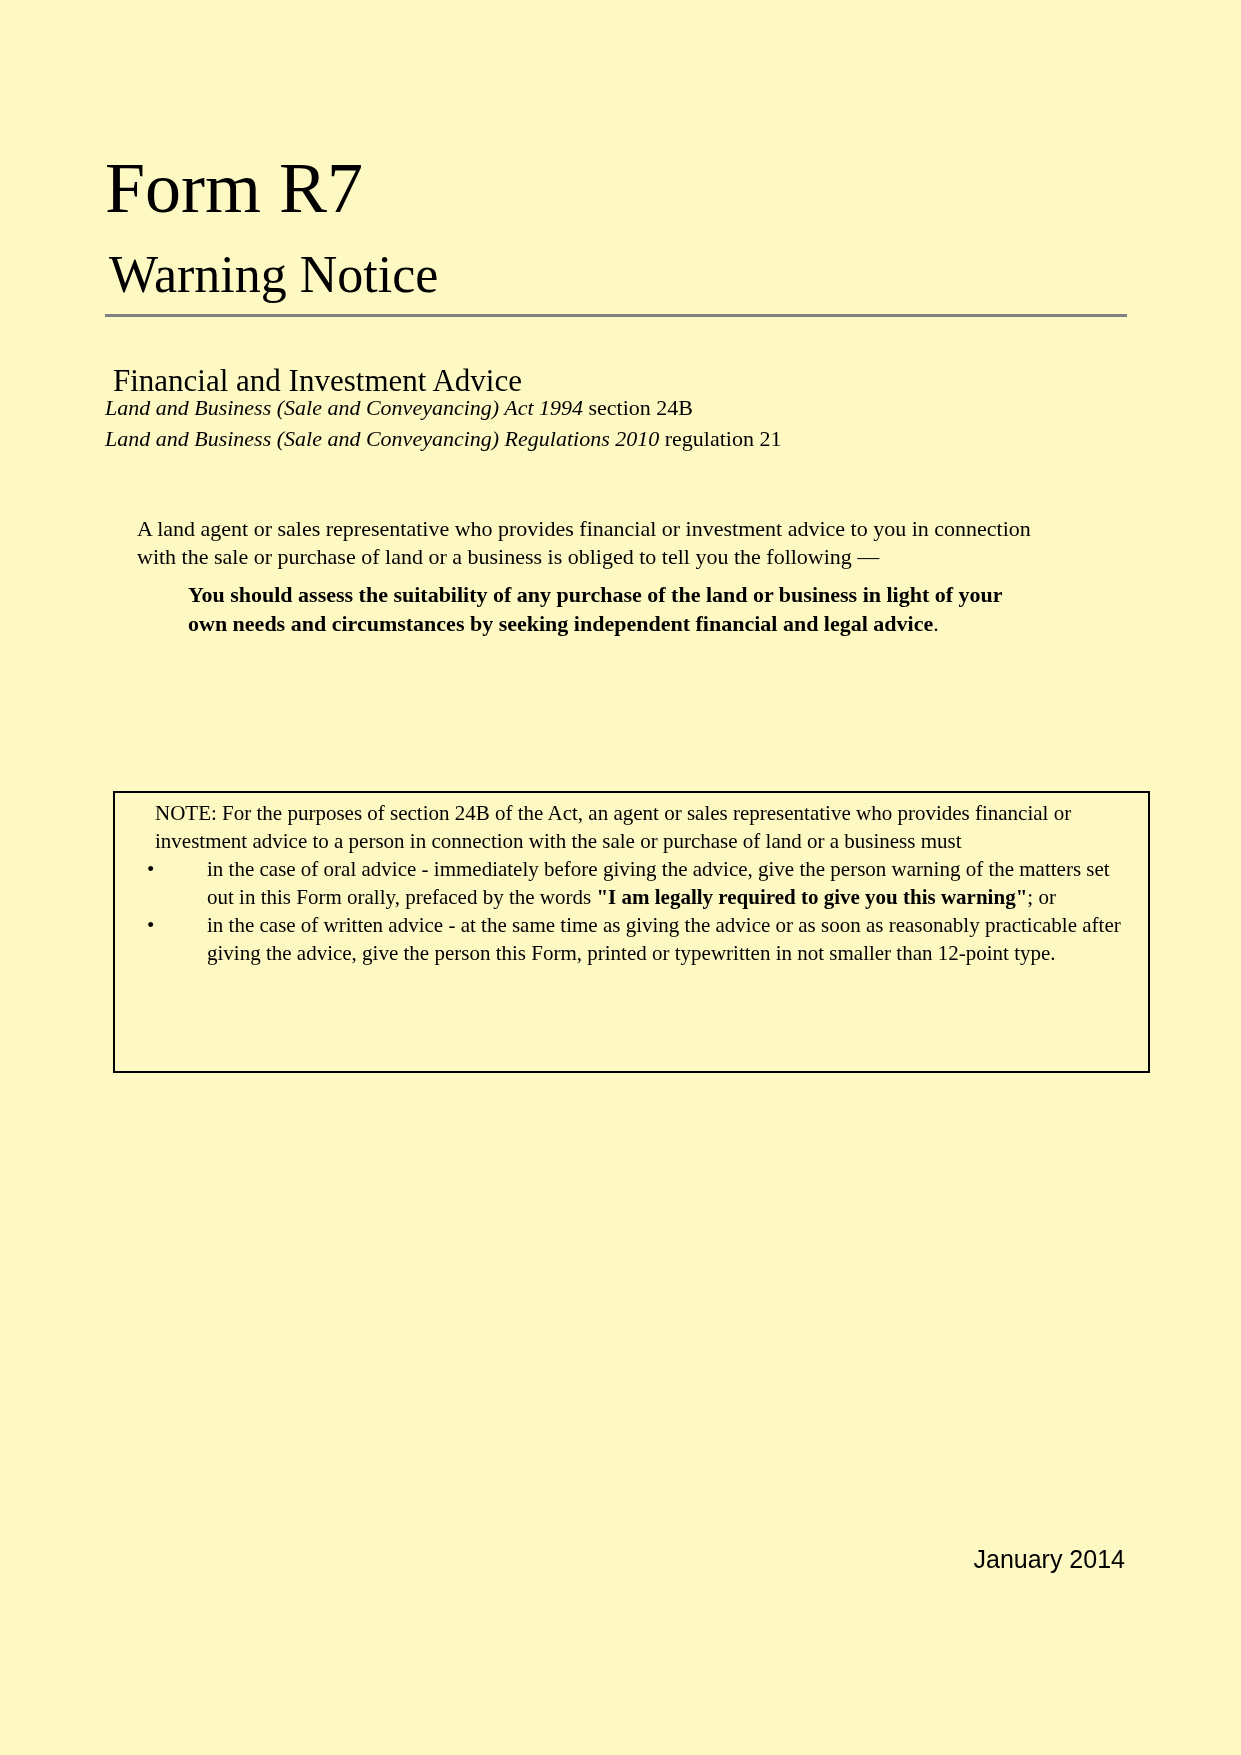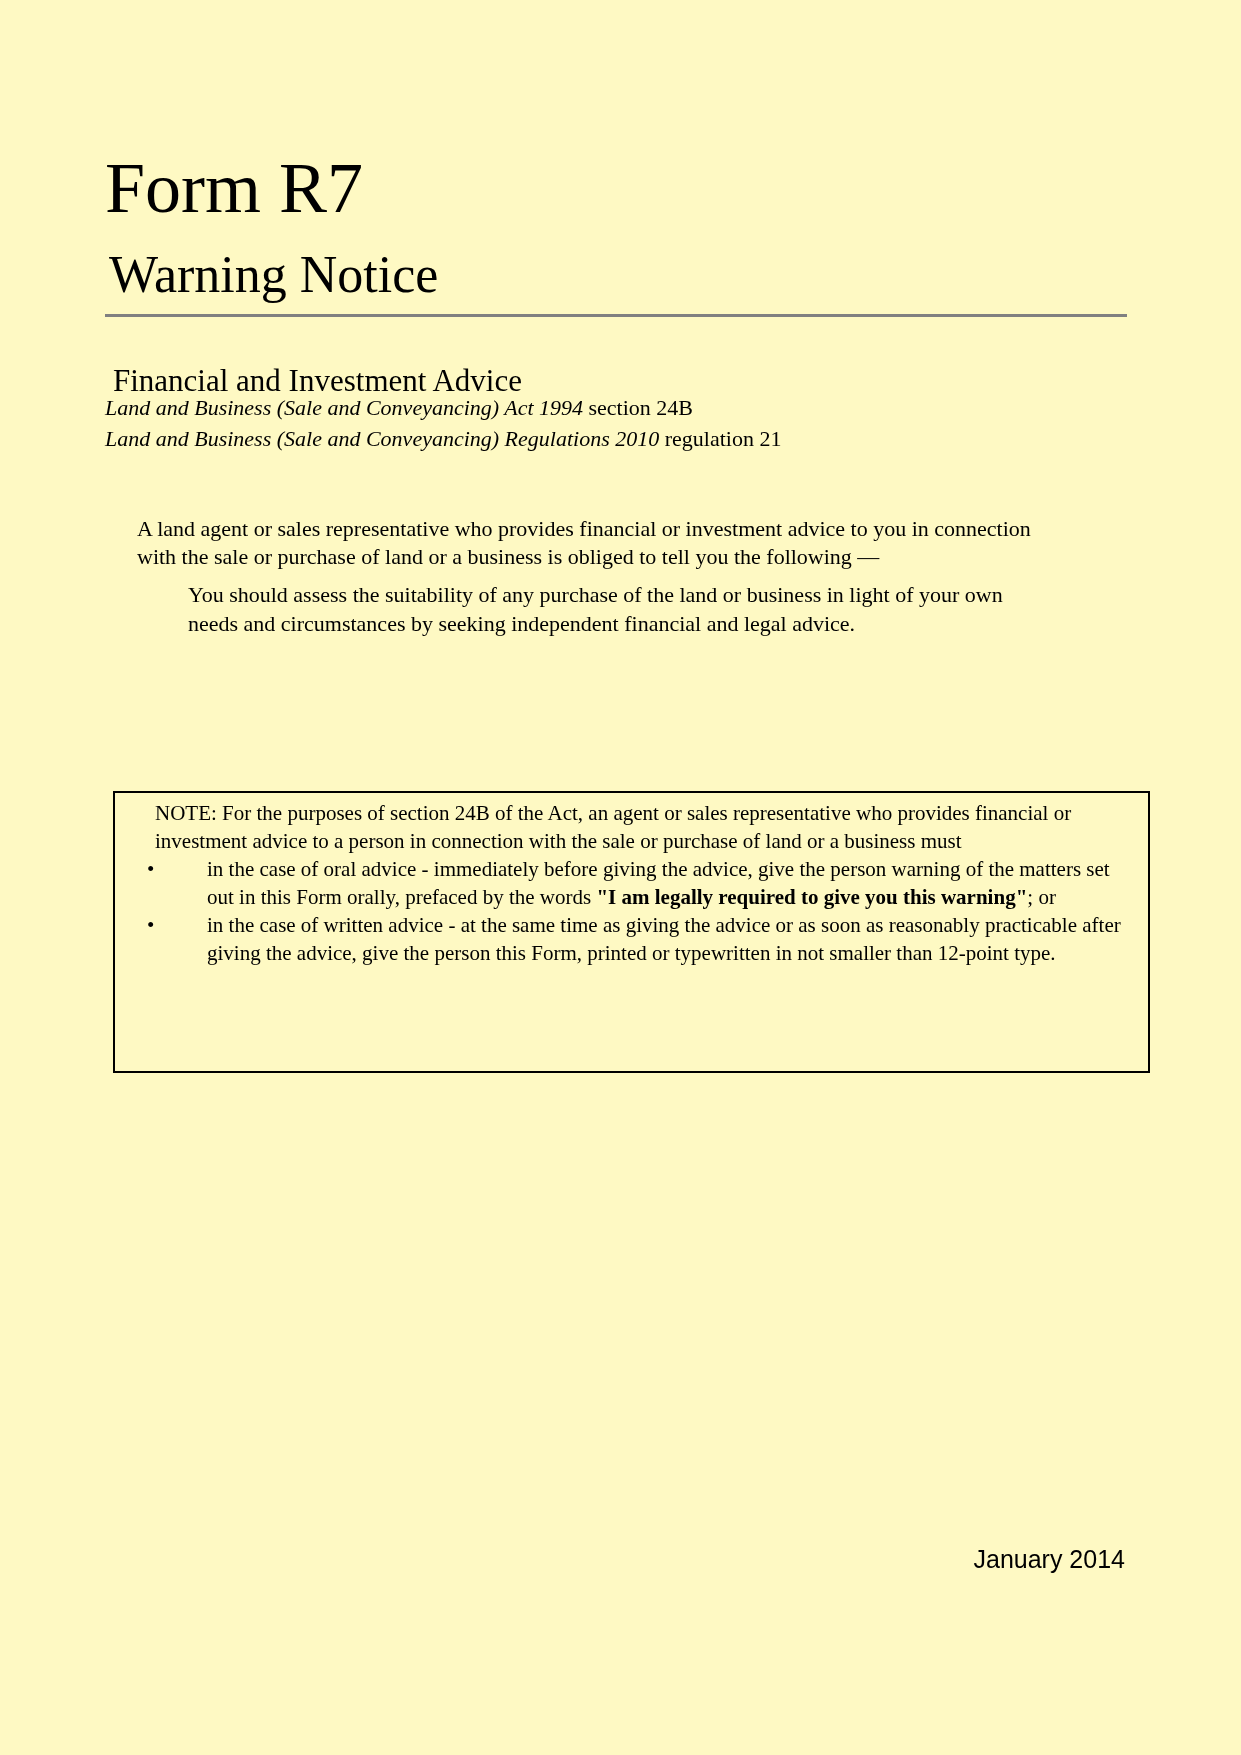--- a/index.html
+++ b/index.html
@@ -131,21 +131,21 @@
 
   <h3 class="section-title">Financial and Investment Advice</h3>
 
   <div class="citations">
     <div class="citation-line"><span style="font-style: italic;">Land and Business (Sale and Conveyancing) Act 1994</span><span> section 24B</span></div>
     <div class="citation-line"><span style="font-style: italic;">Land and Business (Sale and Conveyancing) Regulations 2010</span><span> regulation 21</span></div>
   </div>
 
   <p class="intro-para">A land agent or sales representative who provides financial or investment advice to you in connection with the sale or purchase of land or a business is obliged to tell you the following —</p>
 
-  <p class="warning-para"><span style="font-weight: normal;">You should assess the suitability of any purchase of the land or business in light of your own needs and circumstances by seeking independent financial and legal advice</span><span>.</span></p>
+  <p class="warning-para"><span style="font-weight: bold;">You should assess the suitability of any purchase of the land or business in light of your own needs and circumstances by seeking independent financial and legal advice</span><span>.</span></p>
 
   <div class="note-box">
     <p class="note-lead">NOTE: For the purposes of section 24B of the Act, an agent or sales representative who provides financial or investment advice to a person in connection with the sale or purchase of land or a business must</p>
     <ul class="note-bullets">
       <li class="note-bullet">
         <span class="bullet-marker">•</span>
         <span class="bullet-text"><span>in the case of oral advice - immediately before giving the advice, give the person warning of the matters set out in this Form orally, prefaced by the words </span><span style="font-weight: bold;">"I am legally required to give you this warning"</span><span>; or</span></span>
       </li>
       <li class="note-bullet">
         <span class="bullet-marker">•</span>

